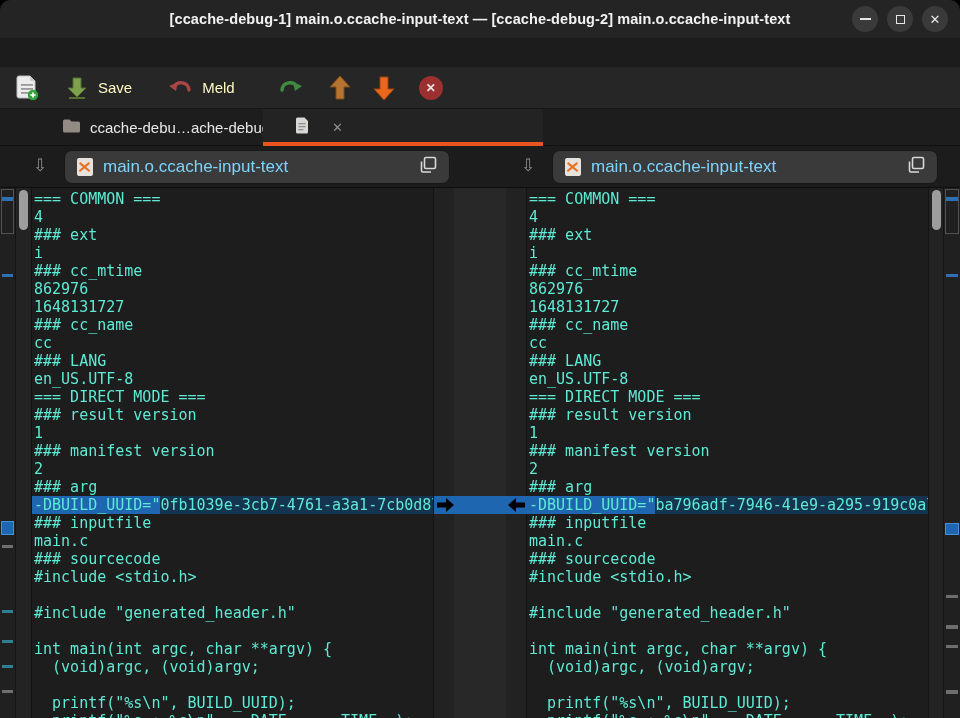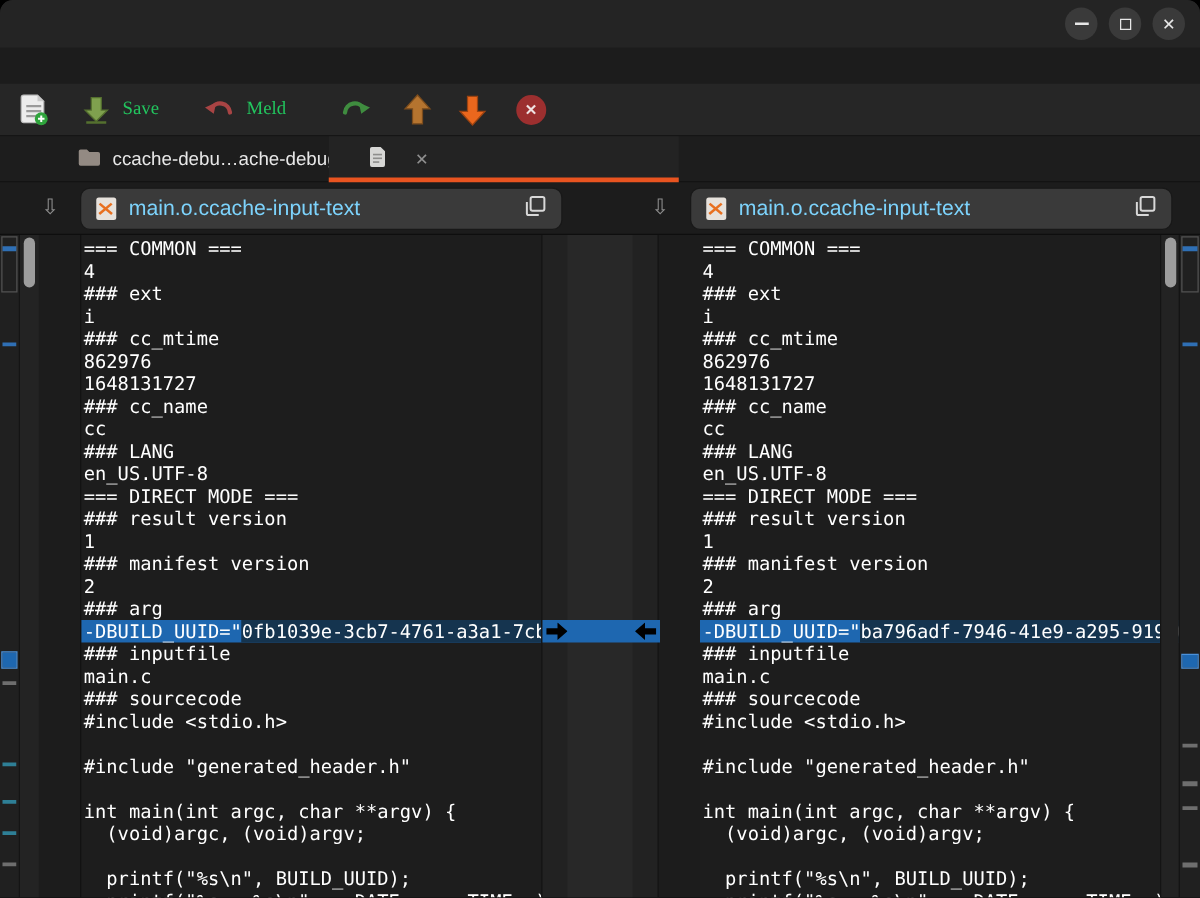--- a/index.html
+++ b/index.html
@@ -23,21 +23,21 @@
   
   .menubar { position:absolute; left:0; top:38px; width:960px; height:29px;
              background:#262626; display:flex; align-items:center; padding-left:4px; }
   .menu-item { color:#f0f0f0; font-size:15px; padding:4px 13px; }
 
   
   .toolbar { position:absolute; left:0; top:67px; width:960px; height:42px;
              background:#262626; border-bottom:1px solid #151515;
              display:flex; align-items:center; padding-left:14px; }
   .tbtn { display:flex; align-items:center; gap:8px; margin-right:18px; }
-  .tbtn .lbl { color:#22c55e; font-size:15px;font-family:Liberation Serif, serif; }
+  .tbtn .lbl { color:#fef9c3; font-size:15px; }
   .ticon { width:26px; height:26px; display:flex; align-items:center; justify-content:center; }
   .stop-circle { width:24px; height:24px; border-radius:50%; background:#9c2f2f;
                  color:#efe2e2; font-size:12px; font-weight:700;
                  display:flex; align-items:center; justify-content:center; }
 
   
   .tabbar { position:absolute; left:0; top:109px; width:960px; height:37px;
             background:#1d1d1d; border-bottom:1px solid #101010; display:flex;
             padding-left:48px; }
   .tab { position:relative; display:flex; align-items:center; gap:9px;
@@ -70,41 +70,42 @@
                   border:1px solid #525252; }
   .mark { position:absolute; left:2px; right:2px; height:3px; }
   .scrolltrack { position:absolute; top:0; height:530px; width:15px; background:#232323; }
   .scrolltrack.l { left:16px; }
   .scrolltrack.r { left:928px; border-left:1px solid #141414; }
   .thumb { position:absolute; left:3px; top:2px; width:9px; height:40px;
            background:#9d9d9d; border-radius:5px; }
 
   .pane { position:absolute; top:0; height:530px; background:#1d1d1d; overflow:hidden;
           font-family:"DejaVu Sans Mono", monospace; font-size:15px; line-height:18px;
-          color:#ffffff; padding-top:2px;margin-left:33px; }
+          color:#5eead4; padding-top:2px; }
   .pane.l { left:31px; width:402px; border-left:1px solid #121212; }
   .pane.r { left:527px; width:401px; }
   .cl { height:18px; white-space:pre; padding-left:2px; }
   .cl.chunk { background:#1e67b0; }
   .cl.chunk .chg { background:#15344f; }
 
   .gutter { position:absolute; left:433px; top:0; width:94px; height:530px;
             background:#222222; border-left:1px solid #121212; border-right:1px solid #121212; }
   .gutter .center { position:absolute; left:20px; top:0; width:52px; height:530px;
             background:#282828; }
   .gutter-band { position:absolute; left:0; top:308px; width:94px; height:18px;
             background:#1e67b0; }
   .garrow { position:absolute; top:310px; width:17px; height:14px; }
 </style>
 </head>
 <body>
 
 <div class="window">
 
   <div class="titlebar">
+    <span class="title">[ccache-debug-1] main.o.ccache-input-text — [ccache-debug-2] main.o.ccache-input-text</span>
     <div class="winbtns">
       <div class="winbtn">
           <span class="minim"></span>
         </div>
       <div class="winbtn">
           <span class="maxim"></span>
         </div>
       <div class="winbtn">
           <span>✕</span>
         </div>

